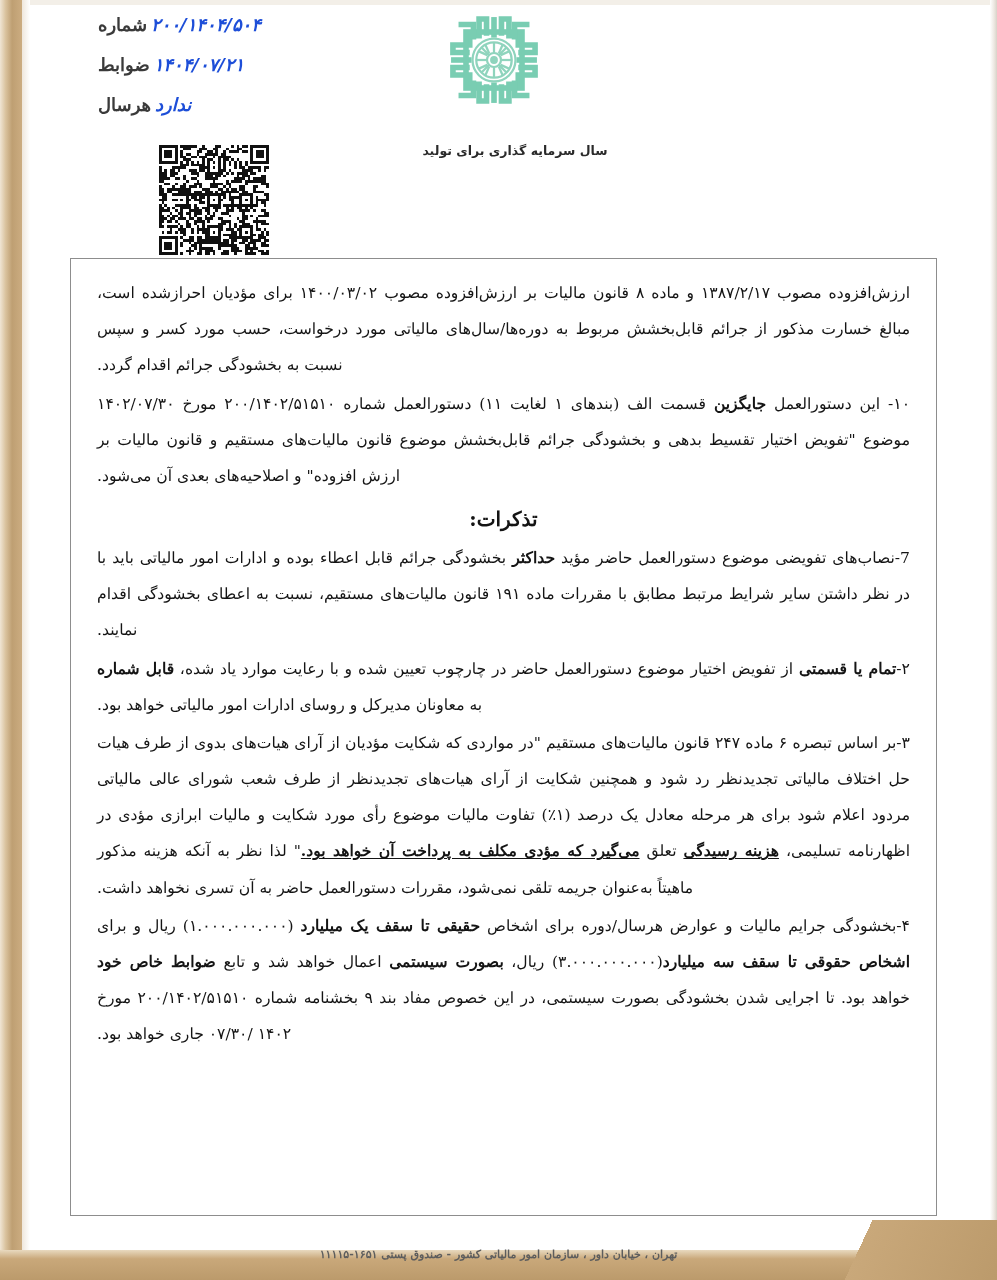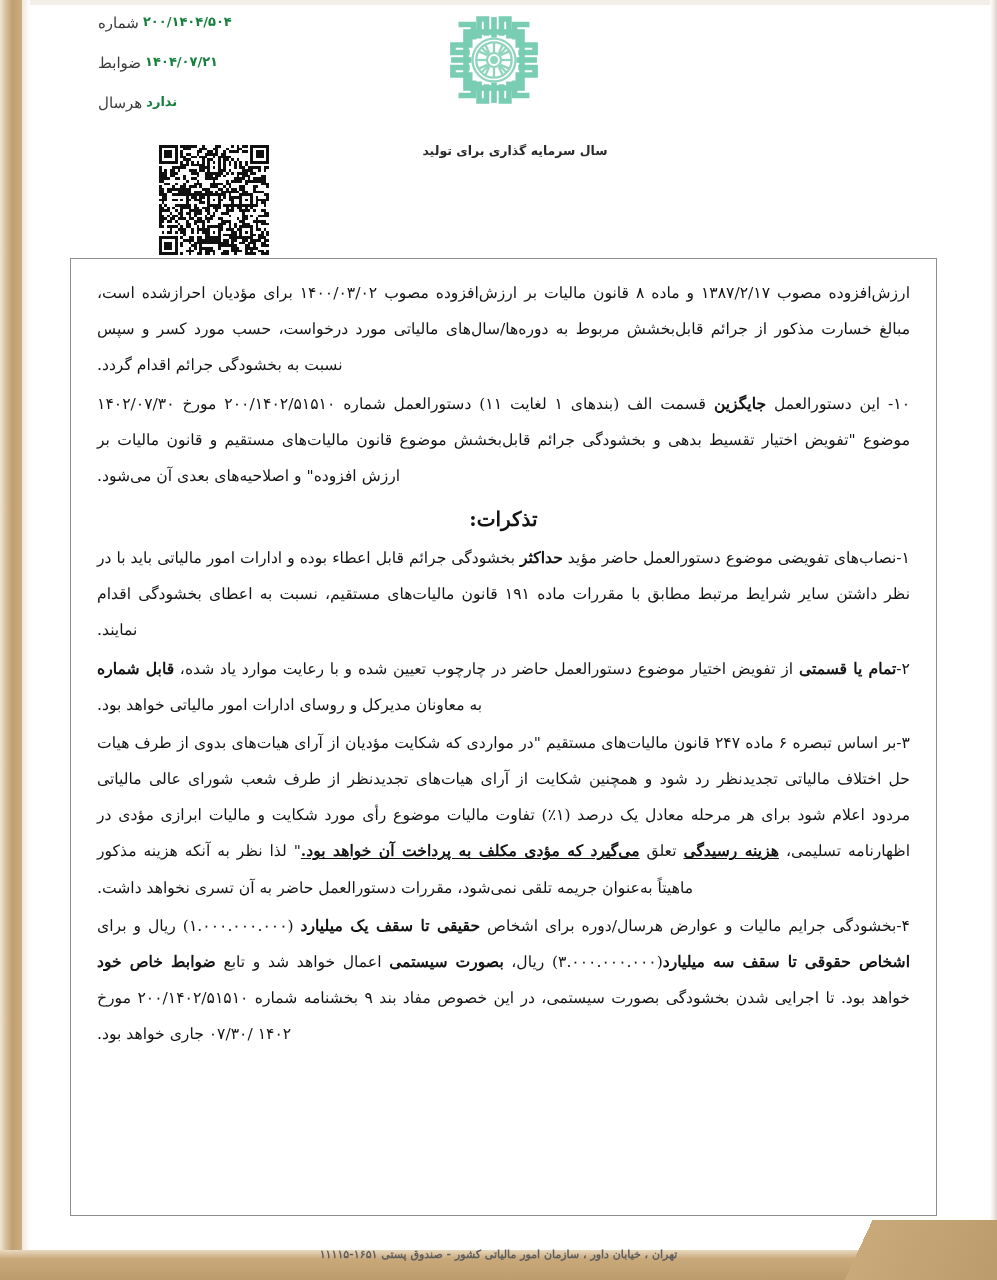--- a/index.html
+++ b/index.html
@@ -72,35 +72,37 @@
   }
   .meta-row {
     position: relative;
     height: 40px;
     display: flex;
     align-items: flex-start;
     justify-content: flex-end;
     direction: rtl;
   }
   .meta-label {
-    font-size: 15px;
+    font-size: 18px;
     color: #3a3a3a;
     white-space: nowrap;
     margin-right: 4px;
     margin-left: 6px;
     font-family: "DejaVu Serif", "Liberation Serif", serif;
     letter-spacing: -0.4px;
+    font-weight: bold;
   }
   .meta-value {
-    font-size: 13px;
+    font-size: 18px;
     font-weight: 700;
-    color: #15803d;
+    color: #1d4ed8;
     letter-spacing: 0.4px;
     white-space: nowrap;
     padding-bottom: 2px;
+    font-style: italic;
   }
   .meta-rule {
     position: absolute;
     left: 0;
     right: 0;
     bottom: 9px;
     height: 1px;
     background: #cccccc;
     z-index: -1;
   }
@@ -306,21 +308,21 @@
     </p>
 
 
     <p class="para last-center">
       <span>۱۰- این دستورالعمل </span><b>جایگزین</b><span> قسمت الف (بندهای ۱ لغایت ۱۱) دستورالعمل شماره ۲۰۰/۱۴۰۲/۵۱۵۱۰ مورخ ۱۴۰۲/۰۷/۳۰ موضوع "تفویض اختیار تقسیط بدهی و بخشودگی جرائم قابل‌بخشش موضوع قانون مالیات‌های مستقیم و قانون مالیات بر ارزش افزوده" و اصلاحیه‌های بعدی آن می‌شود.</span>
     </p>
 
     <p class="hd">تذکرات:</p>
 
     <p class="para last-center">
-      <span>۱-نصاب‌های تفویضی موضوع دستورالعمل حاضر مؤید </span><b>حداکثر</b><span> بخشودگی جرائم قابل اعطاء بوده و ادارات امور مالیاتی باید با در نظر داشتن سایر شرایط مرتبط مطابق با مقررات ماده ۱۹۱ قانون مالیات‌های مستقیم، نسبت به اعطای بخشودگی اقدام نمایند.</span>
+      <span>7-نصاب‌های تفویضی موضوع دستورالعمل حاضر مؤید </span><b>حداکثر</b><span> بخشودگی جرائم قابل اعطاء بوده و ادارات امور مالیاتی باید با در نظر داشتن سایر شرایط مرتبط مطابق با مقررات ماده ۱۹۱ قانون مالیات‌های مستقیم، نسبت به اعطای بخشودگی اقدام نمایند.</span>
     </p>
 
     <p class="para last-center">
       <span>۲-</span><b>تمام یا قسمتی</b><span> از تفویض اختیار موضوع دستورالعمل حاضر در چارچوب تعیین شده و با رعایت موارد یاد شده، </span><b>قابل شماره</b><span> به معاونان مدیرکل و روسای ادارات امور مالیاتی خواهد بود.</span>
     </p>
 
     <p class="para last-center">
       <span>۳-بر اساس تبصره ۶ ماده ۲۴۷ قانون مالیات‌های مستقیم "در مواردی که شکایت مؤدیان از آرای هیات‌های بدوی از طرف هیات حل اختلاف مالیاتی تجدیدنظر رد شود و همچنین شکایت از آرای هیات‌های تجدیدنظر از طرف شعب شورای عالی مالیاتی مردود اعلام شود برای هر مرحله معادل یک درصد (۱٪) تفاوت مالیات موضوع رأی مورد شکایت و مالیات ابرازی مؤدی در اظهارنامه تسلیمی، </span><b class="bu">هزینه رسیدگی</b><span> تعلق </span><b class="bu">می‌گیرد که مؤدی مکلف به پرداخت آن خواهد بود.</b><span>" لذا نظر به آنکه هزینه مذکور ماهیتاً به‌عنوان جریمه تلقی نمی‌شود، مقررات دستورالعمل حاضر به آن تسری نخواهد داشت.</span>
     </p>
 

